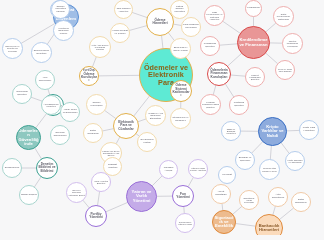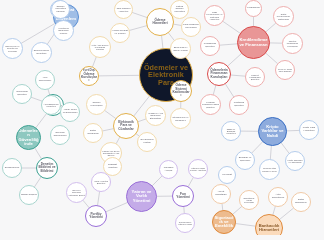--- a/index.html
+++ b/index.html
@@ -91,21 +91,21 @@
       <line x1="58.9" y1="27.3" x2="47.2" y2="44.3" stroke="#b9b9c2" stroke-width="0.6"></line>
       <line x1="49.8" y1="95.0" x2="47.9" y2="89.0" stroke="#b9b9c2" stroke-width="0.6"></line>
       <line x1="43.1" y1="101.5" x2="31.0" y2="97.2" stroke="#b9b9c2" stroke-width="0.6"></line>
       <line x1="62.7" y1="109.0" x2="61.2" y2="108.4" stroke="#b9b9c2" stroke-width="0.6"></line>
       <line x1="46.7" y1="113.4" x2="35.7" y2="127.9" stroke="#b9b9c2" stroke-width="0.6"></line>
       <line x1="34.7" y1="147.8" x2="41.6" y2="159.0" stroke="#b9b9c2" stroke-width="0.6"></line>
       <line x1="36.5" y1="168.0" x2="21.5" y2="168.0" stroke="#b9b9c2" stroke-width="0.6"></line>
       <line x1="41.2" y1="176.7" x2="34.3" y2="187.1" stroke="#b9b9c2" stroke-width="0.6"></line>
     </svg>
   <div id="node-layer">
-      <div class="node hub center" style="left: 139px; top: 48px; width: 54px; height: 54px; background: #0f172a; border: 1.4px solid rgb(226, 176, 74); color: rgb(138, 98, 22);">
+      <div class="node hub center" style="left: 139px; top: 48px; width: 54px; height: 54px; background: #5eead4; border: 1.4px solid rgb(226, 176, 74); color: rgb(138, 98, 22);">
         <span class="lbl">Ödemeler ve Elektronik Para</span>
       </div>
       <div class="node sub" style="left: 146px; top: 8px; width: 28px; height: 28px; background: rgb(255, 255, 255); border: 1.1px solid rgb(226, 176, 74); color: rgb(91, 91, 102);">
         <span class="lbl">Ödeme Hizmetleri</span>
       </div>
       <div class="node leaf tiny" style="left: 114px; top: 0px; width: 19px; height: 19px; background: rgb(255, 255, 255); border: 0.8px solid rgb(242, 219, 174); color: rgb(91, 91, 102);">
         <span class="lbl">Para Transferi Hizmetleri</span>
       </div>
       <div class="node leaf" style="left: 170px; top: 0px; width: 19px; height: 19px; background: rgb(255, 255, 255); border: 0.8px solid rgb(242, 219, 174); color: rgb(91, 91, 102);">
         <span class="lbl">Fatura Ödeme Hizmetleri</span>

